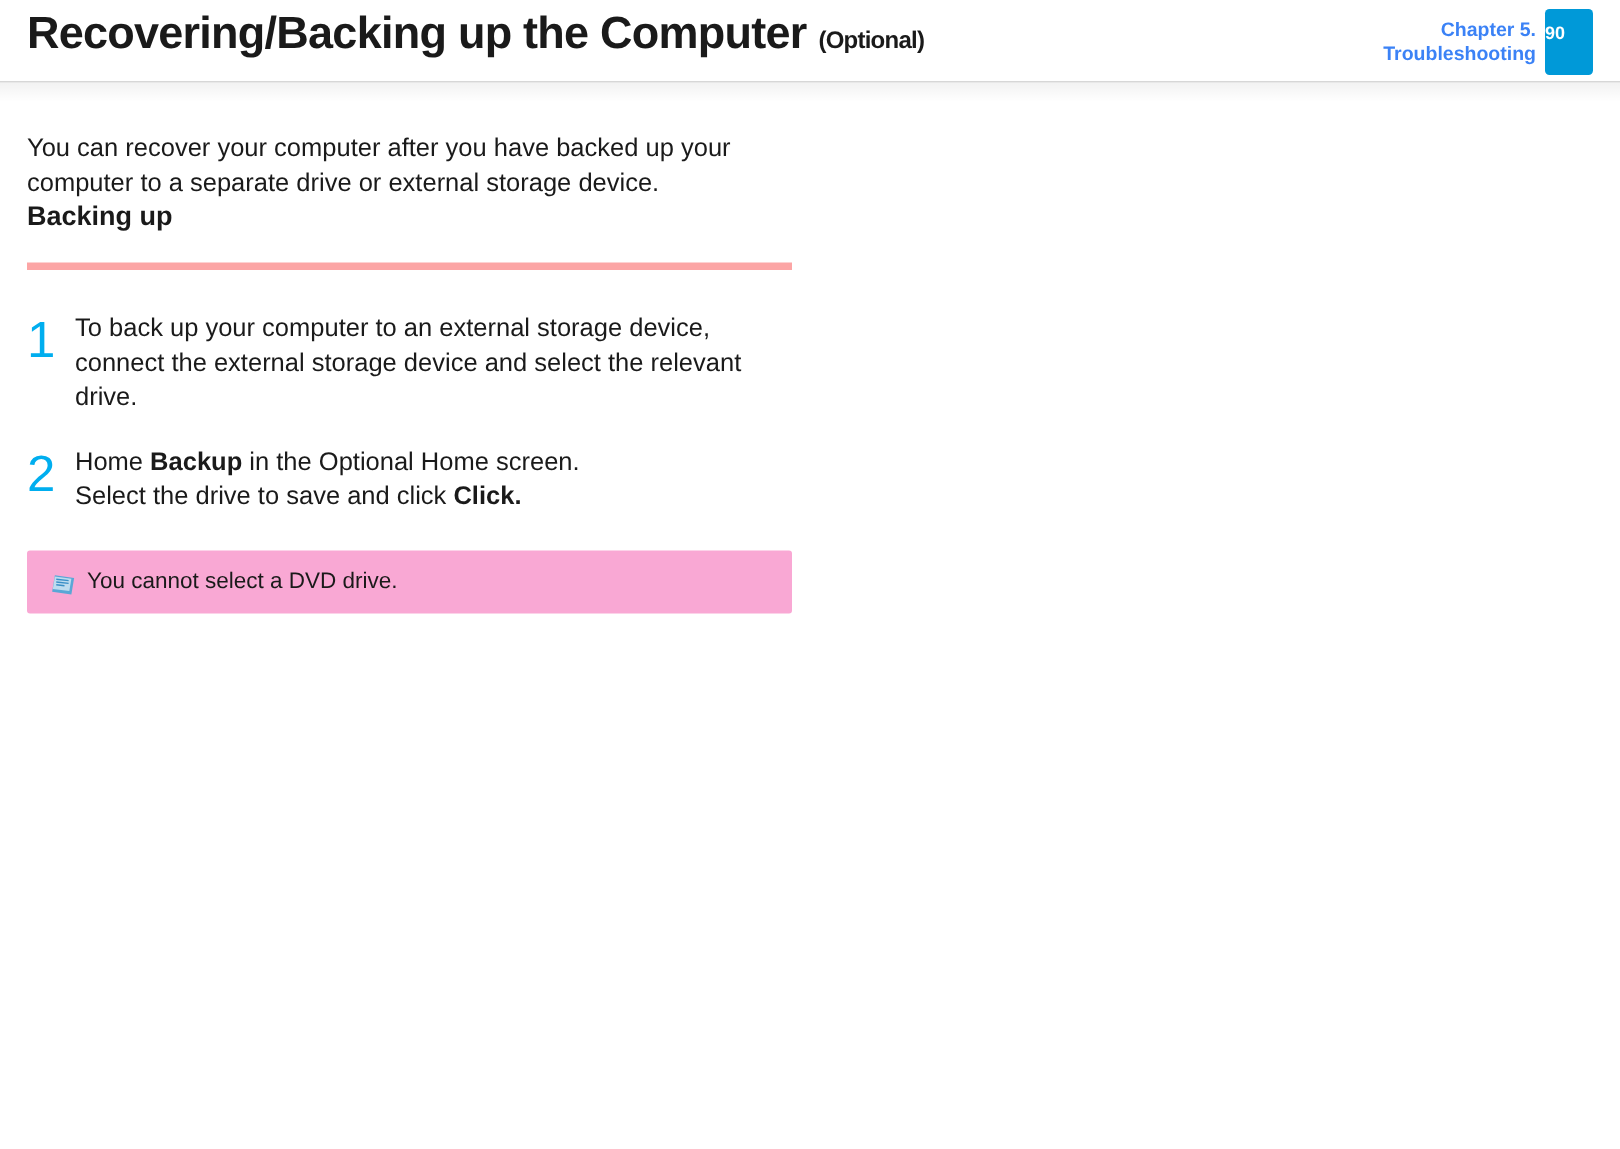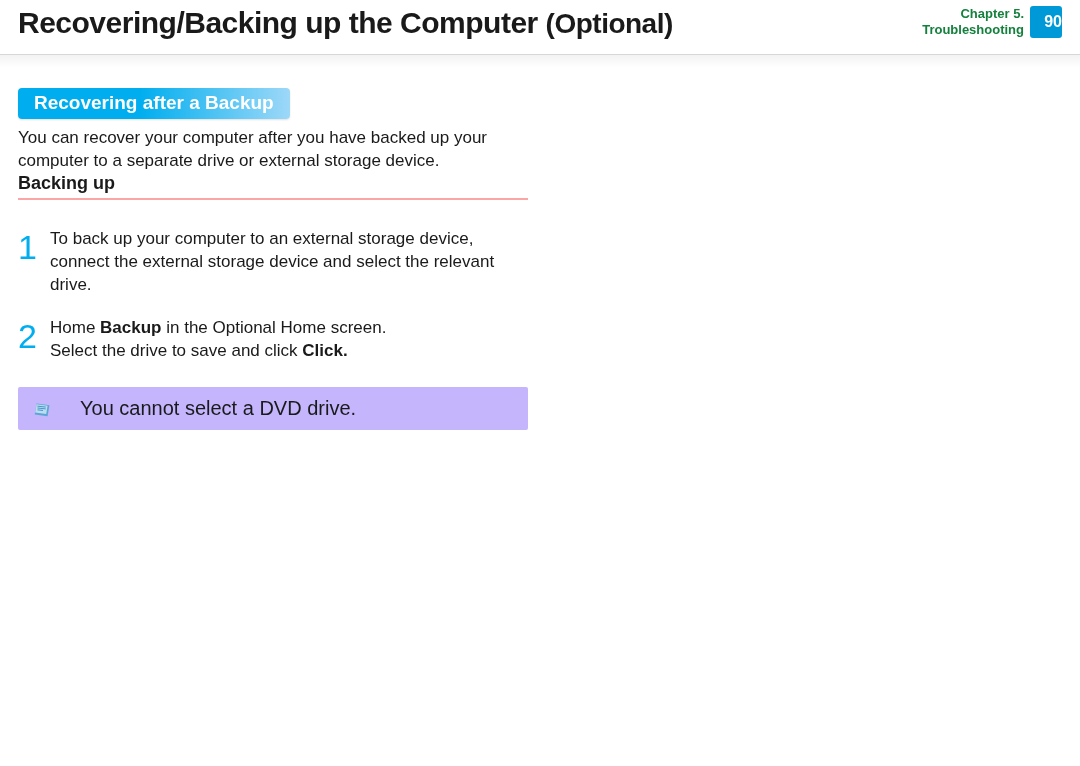--- a/index.html
+++ b/index.html
@@ -25,49 +25,49 @@
     height: 54px;
     padding-top: 6px;
   }
   .title {
     font-size: 30px;
     font-weight: 700;
     letter-spacing: -0.5px;
     color: #1a1a1a;
   }
   .title .opt {
-    font-size: 28px;
+    font-size: 16px;
     font-weight: 600;
     vertical-align: baseline;
   }
   .hdr-right {
     position: absolute;
     right: 0;
     top: 6px;
     display: flex;
     align-items: center;
   }
   .chapinfo {
     text-align: right;
     font-size: 13px;
     line-height: 16px;
-    color: #15803d;
+    color: #3b82f6;
     font-weight: 700;
     margin-right: 6px;
   }
   .pagenum {
     display: inline-block;
     background: #0099d8;
     color: #fff;
     width: 32px;
-    height: 32px;
+    height: 44px;
     border-radius: 3px;
-    text-align: right;
+    text-align: left;
     line-height: 32px;
-    font-size: 16px;
+    font-size: 12px;
     font-weight: 600;
   }
   .hdr-rule {
     height: 14px;
     background: linear-gradient(180deg, rgba(0,0,0,0.05) 0%, rgba(0,0,0,0) 100%);
     border-top: 1px solid #d7d7d7;
     margin: 0 -18px 20px -18px;
   }
   
   .cols {
@@ -93,47 +93,47 @@
     box-shadow: 0 1px 2px rgba(0,0,0,.12);
     margin-bottom: 8px;
   }
   .intro {
     font-size: 17px;
     line-height: 1.35;
   }
   .subhdr {
     font-size: 18px;
     font-weight: 700;
-    border-bottom: 2px solid #fca5a5;
-    padding-bottom: 4px;
+    border-bottom: 5px solid #fca5a5;
+    padding-bottom: 20px;
     margin-bottom: 28px;
   }
   .step {
     display: flex;
     font-size: 17px;
     line-height: 1.35;
     margin-bottom: 20px;
   }
   .stepnum {
     font-size: 34px;
     font-weight: 300;
     color: #00aeef;
     width: 32px;
     flex: 0 0 32px;
     line-height: 1;
     padding-top: 2px;
   }
   .steptext { flex: 1; }
   .note {
-    background: #c4b5fd;
+    background: #f9a8d4;
     padding: 10px 14px;
-    font-size: 20px;
+    font-size: 15px;
     display: flex;
     align-items: center;
-    gap: 26px;
+    gap: 4px;
     border-radius: 2px;
     margin-top: 24px;
   }
   .note-icon {
     width: 22px;
     height: 22px;
     position: relative;
     flex: 0 0 22px;
   }
   .note-icon svg { width: 22px; height: 22px; }
@@ -206,21 +206,20 @@
         <div>Troubleshooting</div>
       </div>
       <span class="pagenum">90</span>
     </div>
   </div>
   <div class="hdr-rule"></div>
 
   <div class="cols">
 
     <div class="left">
-      <div class="section-pill">Recovering after a Backup</div>
       <div class="intro">You can recover your computer after you have backed up your computer to a separate drive or external storage device.</div>
 
       <div class="subhdr">Backing up</div>
 
       <div class="step">
         <div class="stepnum">1</div>
         <div class="steptext">To back up your computer to an external storage device, connect the external storage device and select the relevant drive.</div>
       </div>
 
       <div class="step">

